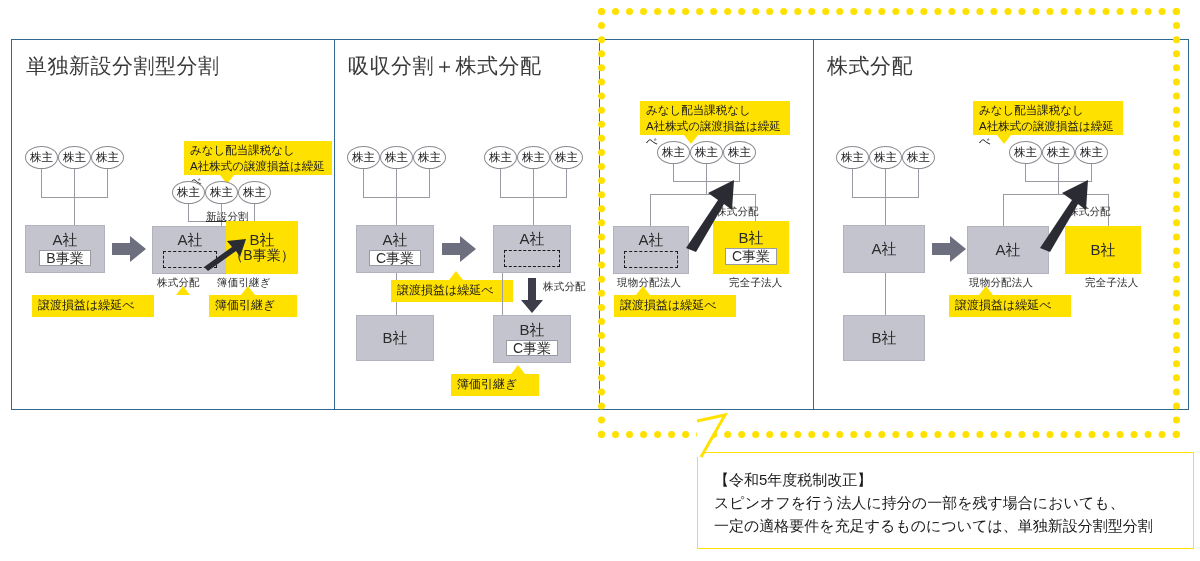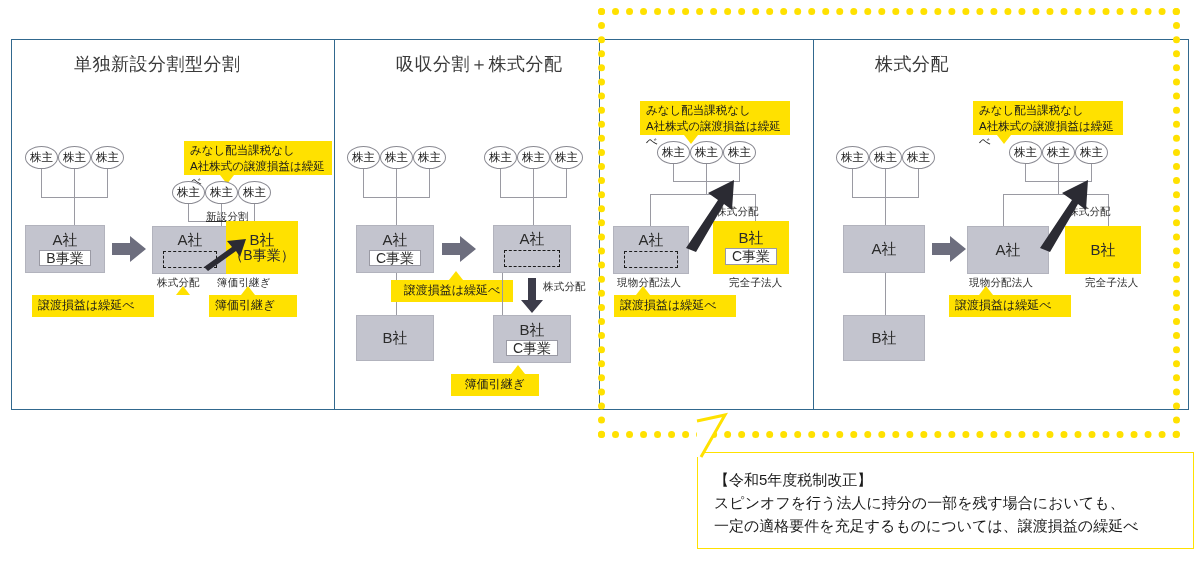--- a/index.html
+++ b/index.html
@@ -16,21 +16,21 @@
   .panels{
     position:absolute;left:11px;top:39px;width:1178px;height:371px;
     border:1.4px solid #31688e;
     box-sizing:border-box;
   }
   .vdiv{position:absolute;top:0;bottom:0;width:0;border-left:1.4px solid #31688e;}
 
   .panel{position:absolute;top:0;bottom:0;}
   .ptitle{
     position:absolute;left:14px;top:12px;
-    font-size:18px;color:#3a3a3a;letter-spacing:.5px;white-space:nowrap;margin-left:48px;
+    font-size:21px;color:#3a3a3a;letter-spacing:.5px;white-space:nowrap;
   }
 
   
   .dotted{
     position:absolute;left:598px;top:8px;width:582px;height:430px;
     box-sizing:border-box;
     border:7px dotted #ffe100;
     background:transparent;
     z-index:5;
     pointer-events:none;
@@ -181,21 +181,21 @@
       <div class="tag" style="left:20px;top:255px;width:122px;height:22px;">
         <span>譲渡損益は繰延べ</span>
         <i class="pt up" style="left:144px;"></i>
       </div>
       <div class="tag" style="left:197px;top:255px;width:88px;height:22px;">
         <span>簿価引継ぎ</span>
         <i class="pt up" style="left:32px;"></i>
       </div>
     </div>
 
-    <div class="panel" style="left:322px;width:265px;text-align:center;">
+    <div class="panel" style="left:322px;width:265px;">
       <div class="ptitle">吸収分割＋株式分配</div>
 
       <div class="holder" style="left:13px;top:106px;width:33px;height:23px;">株主</div>
       <div class="holder" style="left:46px;top:106px;width:33px;height:23px;">株主</div>
       <div class="holder" style="left:79px;top:106px;width:33px;height:23px;">株主</div>
       <div class="ln lnv" style="left:29px;top:129px;height:28px;"></div>
       <div class="ln lnv" style="left:62px;top:129px;height:28px;"></div>
       <div class="ln lnv" style="left:95px;top:129px;height:28px;"></div>
       <div class="ln lnh" style="left:29px;top:157px;width:67px;"></div>
       <div class="ln lnv" style="left:62px;top:157px;height:28px;"></div>
@@ -370,16 +370,16 @@
 
   <div class="dotted"></div>
 
   <div class="note">
     <svg class="tailsvg" viewBox="0 0 130 46">
       <path d="M0 44 L0 8 L28 2 L4 44 Z" fill="#ffffff" stroke="none"></path>
       <polyline points="0,8 28,2 4,44" fill="none" stroke="#ffe100" stroke-width="3"></polyline>
     </svg>
     <div class="txt">【令和5年度税制改正】
 スピンオフを行う法人に持分の一部を残す場合においても、
-一定の適格要件を充足するものについては、譲渡損益の繰延べ</div>
+一定の適格要件を充足するものについては、単独新設分割型分割</div>
   </div>
 
 </div>
 
 </body></html>

